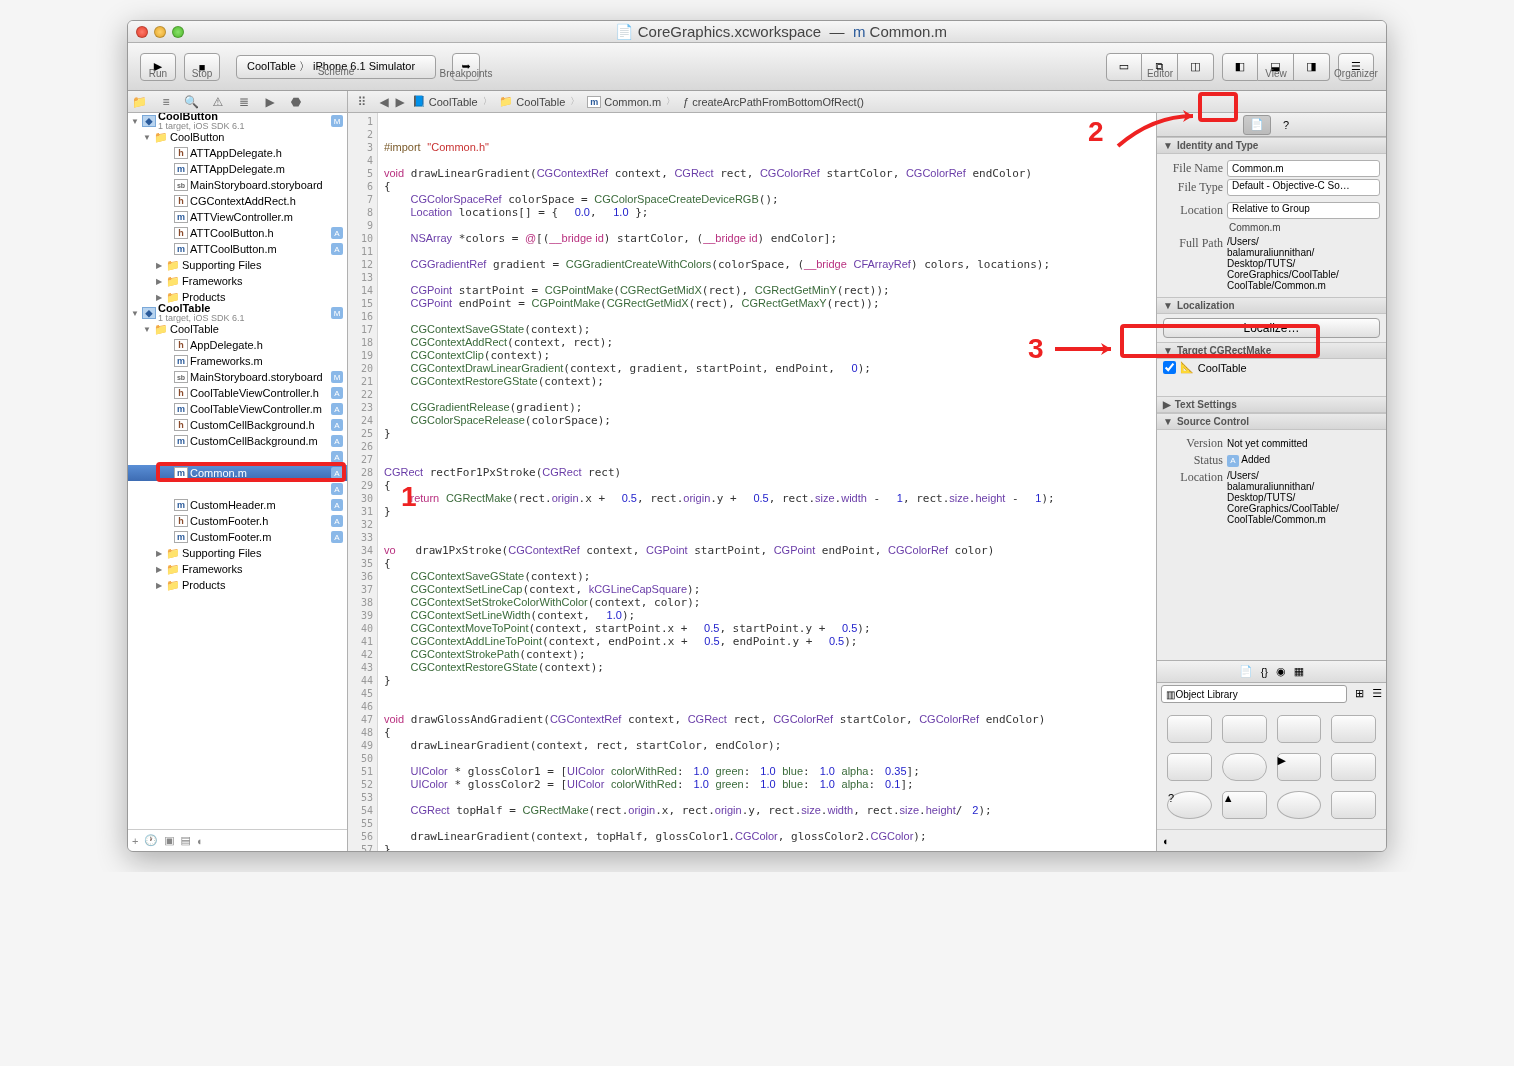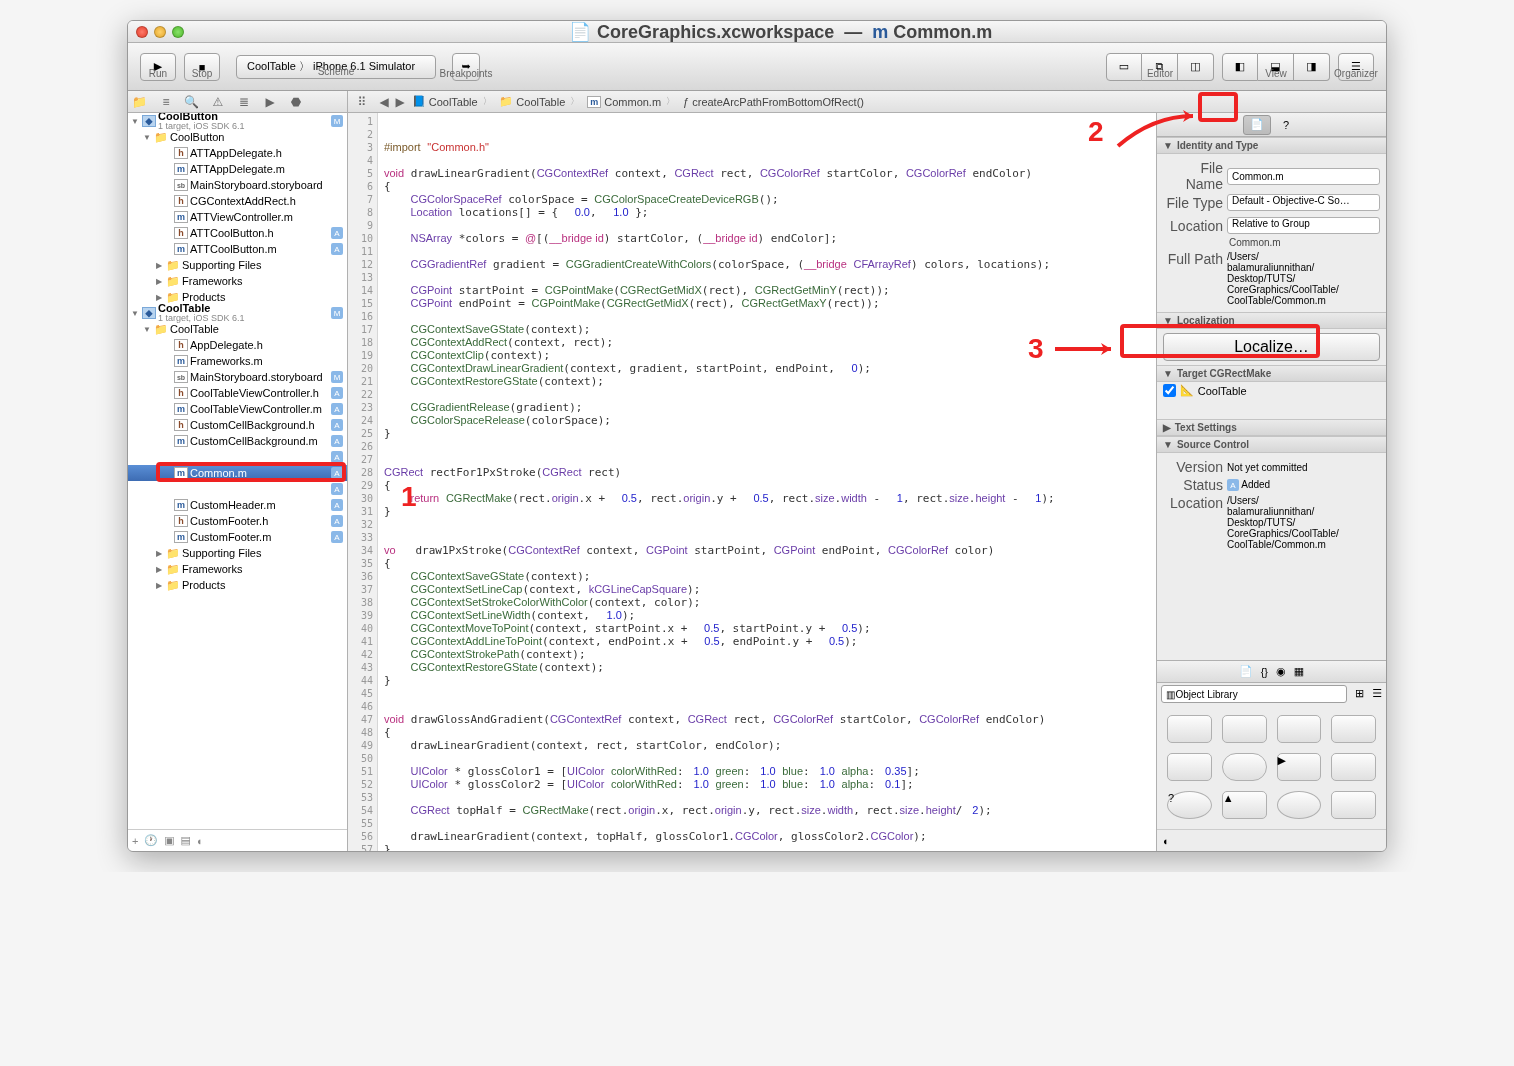--- a/index.html
+++ b/index.html
@@ -1,20 +1,20 @@
 <!DOCTYPE html>
 <html><head>
 <meta charset="utf-8">
 <style>
 * { box-sizing: border-box; margin: 0; padding: 0; font-family: "Lucida Grande", Helvetica, Arial, sans-serif; }
 body { background: #f5f5f5; display:flex; align-items:center; justify-content:center; padding:20px; }
 .window { width:1260px; height:832px; background:#e8e8e8; border:1px solid #999; border-radius:6px; box-shadow:0 8px 30px rgba(0,0,0,0.3); display:flex; flex-direction:column; position:relative; overflow:hidden; }
 
 
-.titlebar { height:22px; background:linear-gradient(#f7f7f7,#e0e0e0); border-bottom:1px solid #b0b0b0; display:flex; align-items:center; padding:0 8px; font-size:18px;font-weight:bold; }
+.titlebar { height:22px; background:linear-gradient(#f7f7f7,#e0e0e0); border-bottom:1px solid #b0b0b0; display:flex; align-items:center; padding:0 8px; font-size:15px; }
 .traffic { display:flex; gap:6px; }
 .dot { width:12px; height:12px; border-radius:50%; border:1px solid rgba(0,0,0,0.2); }
 .dot.red{background:radial-gradient(#ff7b6b,#e33e2b);} .dot.yellow{background:radial-gradient(#ffd36b,#e3a52b);} .dot.green{background:radial-gradient(#8ae26b,#4fb82b);}
 .titlecenter { flex:1; text-align:center; color:#444; }
 
 
 .toolbar { height:48px; background:linear-gradient(#f7f7f7,#d8d8d8); border-bottom:1px solid #a0a0a0; display:flex; align-items:center; padding:0 12px; gap:8px; font-size:11px; }
 .tbtn { width:36px; height:28px; background:linear-gradient(#fdfdfd,#e0e0e0); border:1px solid #a0a0a0; border-radius:4px; display:flex; align-items:center; justify-content:center; }
 .tbtn-group { display:flex; }
 .tbtn-group .tbtn { border-radius:0; border-left:none; }
@@ -54,23 +54,23 @@
 .code { flex:1; background:#fff; font-family:Menlo,monospace; font-size:11px; line-height:13px; padding:2px 6px; white-space:pre; overflow:hidden; color:#333; position:relative; }
 .c-kw{color:#b8307f;} .c-str{color:#c83232;} .c-type{color:#6a3da8;} .c-fn{color:#3a6a3a;} .c-num{color:#2222cc;padding-left:10px;} .c-pp{color:#7a5a2a;}
 
 .inspector { width:230px; background:#ededed; border-left:1px solid #b0b0b0; display:flex; flex-direction:column; font-size:11px; }
 .insp-tabs { height:24px; background:linear-gradient(#f2f2f2,#dcdcdc); border-bottom:1px solid #b0b0b0; display:flex; align-items:center; justify-content:center; gap:1px; }
 .insp-tab { width:28px; height:20px; display:flex; align-items:center; justify-content:center; border:1px solid transparent; border-radius:3px; }
 .insp-tab.sel { background:linear-gradient(#ccc,#bbb); border-color:#999; }
 .insp-section-h { background:linear-gradient(#eaeaea,#d6d6d6); border-top:1px solid #c4c4c4; border-bottom:1px solid #c4c4c4; padding:2px 6px; font-size:10px; color:#555; font-weight:bold; display:flex; align-items:center; gap:4px; }
 .insp-body { padding:4px 6px; }
 .insp-field { display:flex; align-items:center; gap:4px; margin:2px 0; }
-.insp-label { width:60px; text-align:right; color:#555; font-size:14px; }
+.insp-label { width:60px; text-align:right; color:#555; font-size:12px;font-family:Liberation Serif, serif; }
 .insp-input { flex:1; height:17px; background:#fff; border:1px solid #b0b0b0; border-radius:3px; font-size:10px; padding:0 4px; }
-.insp-btn-full { width:100%; height:28px; background:linear-gradient(#fdfdfd,#e0e0e0); border:1px solid #a0a0a0; border-radius:4px; font-size:16px; }
+.insp-btn-full { width:100%; height:20px; background:linear-gradient(#fdfdfd,#e0e0e0); border:1px solid #a0a0a0; border-radius:4px; font-size:12px; }
 .insp-text { font-size:10px; color:#444; margin-left:66px; line-height:13px; }
 .check { display:flex; align-items:center; gap:4px; padding:2px 6px; }
 .lib-pane { flex:1; border-top:1px solid #b0b0b0; display:flex; flex-direction:column; }
 .lib-head { height:22px; background:linear-gradient(#f2f2f2,#dcdcdc); border-bottom:1px solid #b0b0b0; display:flex; align-items:center; justify-content:center; gap:8px; }
 .lib-dd { height:18px; flex:1; margin:2px 4px; background:#fff; border:1px solid #a0a0a0; border-radius:3px; font-size:10px; padding:0 4px; display:flex; align-items:center; }
 .lib-grid { flex:1; display:grid; grid-template-columns:repeat(4,1fr); gap:10px; padding:10px; align-content:start; }
 .lib-item { height:28px; background:linear-gradient(#fdfdfd,#e0e0e0); border:1px solid #b0b0b0; border-radius:5px; }
 .lib-foot { height:22px; border-top:1px solid #ccc; display:flex; align-items:center; padding:0 6px; }
 
 

